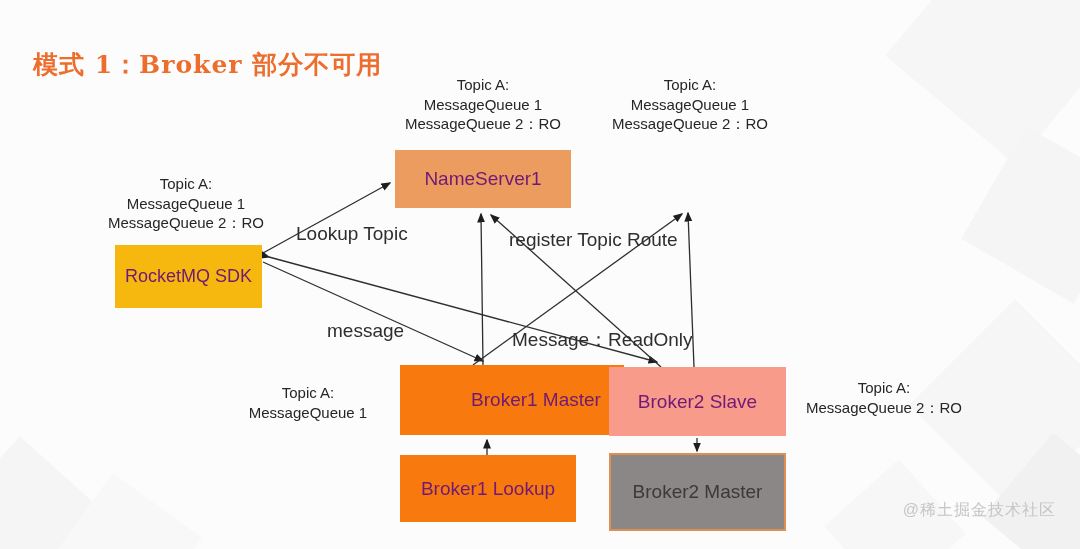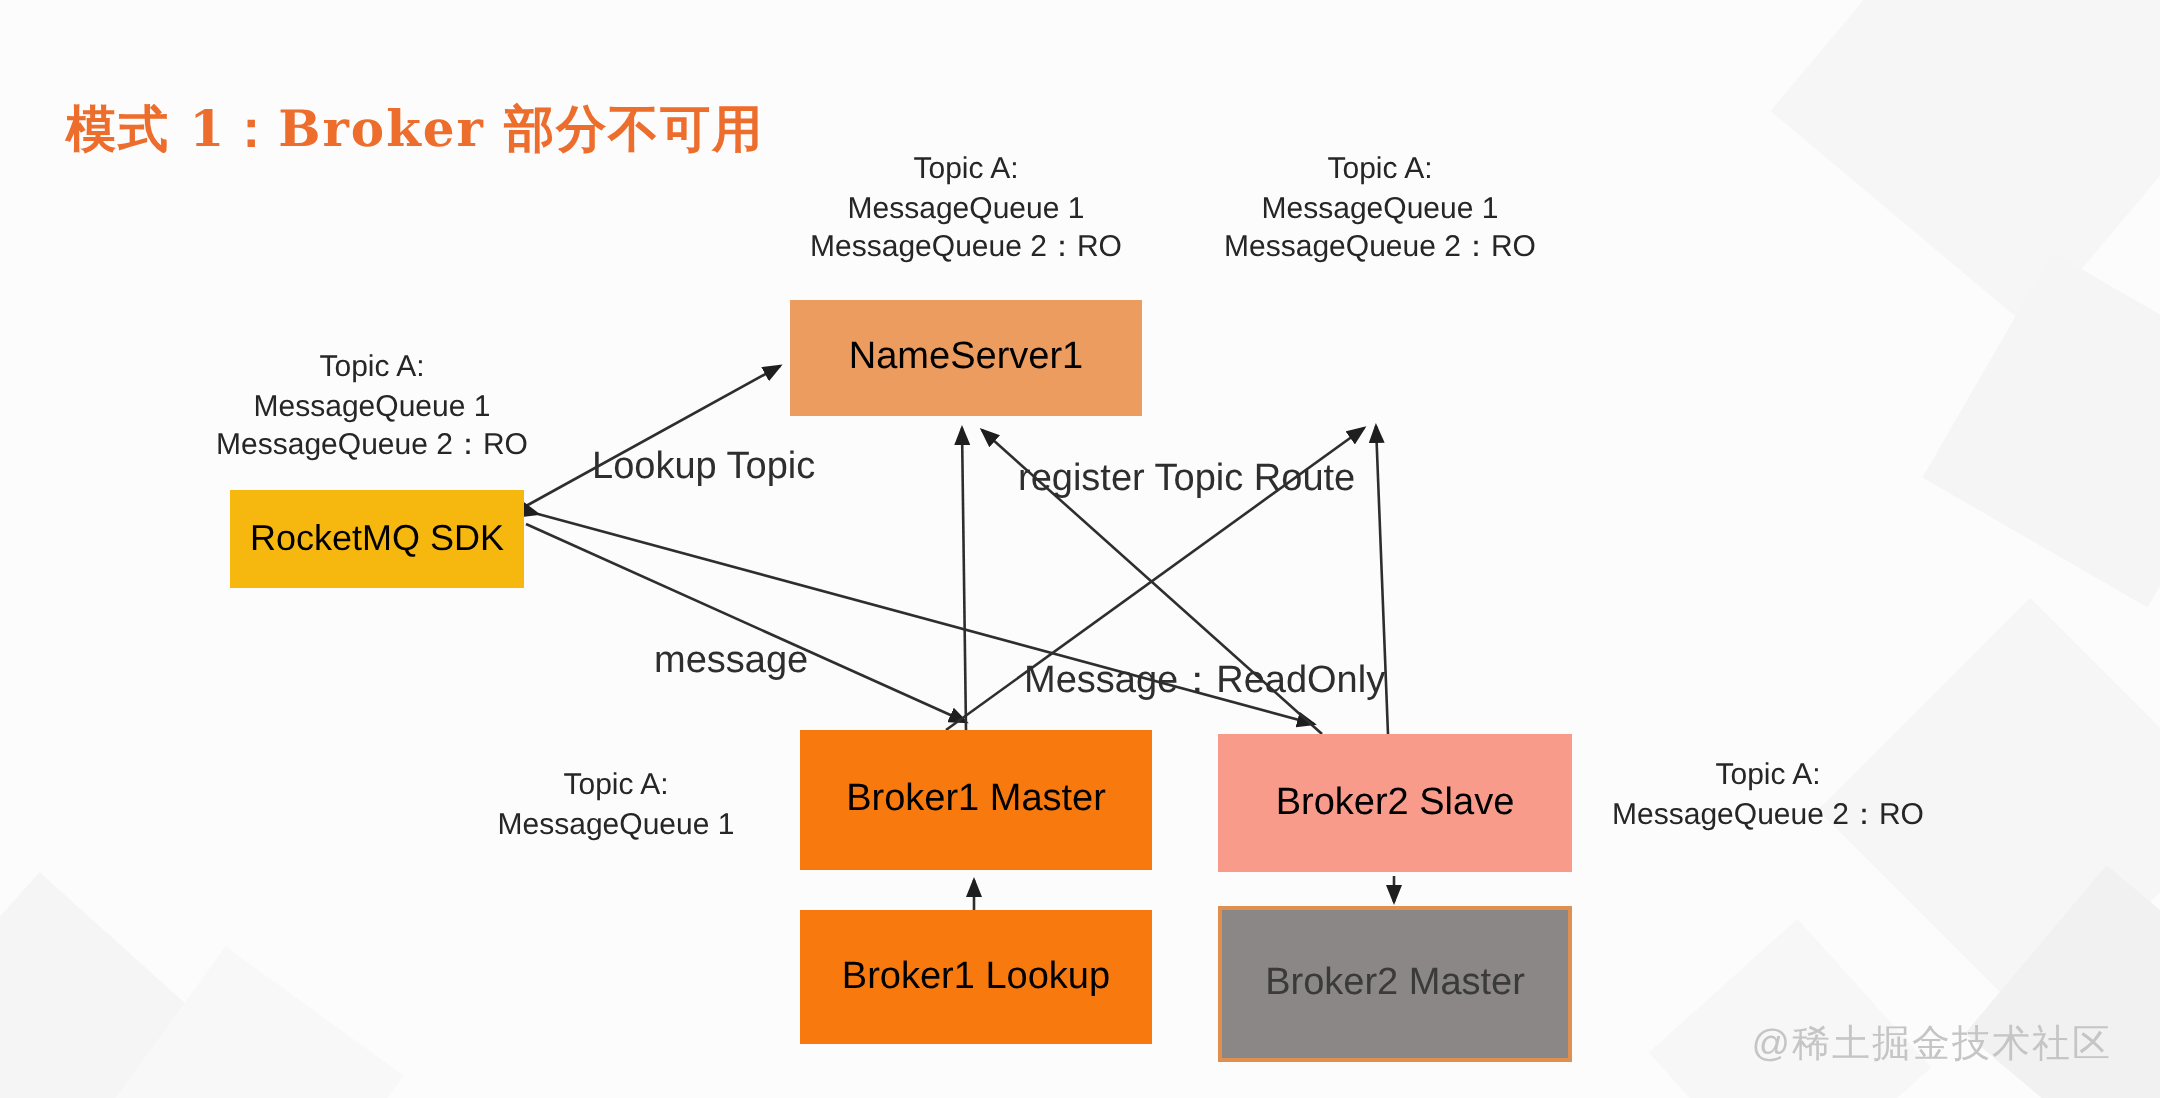--- a/index.html
+++ b/index.html
@@ -23,21 +23,21 @@
   .page-title{
     position:absolute;left:33px;top:48px;z-index:3;
     font-family:"DejaVu Serif", serif;
     font-weight:bold;font-size:25px;letter-spacing:1px;
     color:var(--title,#ed6d2d);
   }
 
   .node{
     position:absolute;z-index:2;
     display:flex;align-items:center;justify-content:center;
-    font-size:19px;color:#000000;text-align:center;
+    font-size:19px;color:#701a75;text-align:center;
   }
   .node.ns{background:var(--nameserver,#ec9c5e);}
   .node.sdk{background:var(--sdk,#f6b80f);font-size:18px;}
   .node.orange{background:var(--broker_orange,#f87a0e);}
   .node.salmon{background:var(--broker_salmon,#f89b8b);}
   .node.gray{background:var(--broker_gray,#8a8786);border:2px solid var(--gray_border,#df9050);color:#3a3a3a;}
 
   .topic-label{
     position:absolute;z-index:2;text-align:center;
     font-size:15px;line-height:19.5px;color:#262626;
@@ -45,22 +45,22 @@
   .topic-label span{display:block;}
 
   .edge-label{
     position:absolute;z-index:3;font-size:19px;color:#2e2e2e;white-space:nowrap;
   }
 
   svg.arrows{position:absolute;left:0;top:0;z-index:1;pointer-events:none;}
   svg.arrows line{stroke:var(--line,#2e2e2e);stroke-width:1.3;}
 
   .watermark{
-    position:absolute;right:24px;bottom:14px;z-index:3;
-    font-size:19px;color:var(--watermark,#c5c5c5);letter-spacing:1px;margin-left:32px;
+    position:absolute;right:24px;bottom:28px;z-index:3;
+    font-size:16px;color:var(--watermark,#c5c5c5);letter-spacing:1px;margin-left:32px;
   }
 </style>
 </head>
 <body>
 
 <div class="stage">
 
   <div class="deco d1"></div>
   <div class="deco d2"></div>
   <div class="deco d3"></div>
@@ -122,24 +122,24 @@
   </div>
 
   <div class="edge-label" style="left:296px;top:223px;">Lookup Topic</div>
   <div class="edge-label" style="left:509px;top:229px;">register Topic Route</div>
   <div class="edge-label" style="left:327px;top:320px;">message</div>
   <div class="edge-label" style="left:512px;top:327px;">Message：ReadOnly</div>
 
   <div class="node ns" style="left:395px;top:150px;width:176px;height:58px;">
     <span>NameServer1</span>
   </div>
-  <div class="node sdk" style="left:115px;top:245px;width:147px;height:49px;">
+  <div class="node sdk" style="left:115px;top:245px;width:147px;height:63px;">
     <span>RocketMQ SDK</span>
   </div>
-  <div class="node orange" style="left:400px;top:365px;width:176px;height:70px;">
+  <div class="node orange" style="left:400px;top:365px;width:176px;height:70px;padding-left:48px;">
     <span>Broker1 Master</span>
   </div>
   <div class="node salmon" style="left:609px;top:367px;width:177px;height:69px;">
     <span>Broker2 Slave</span>
   </div>
   <div class="node orange" style="left:400px;top:455px;width:176px;height:67px;">
     <span>Broker1 Lookup</span>
   </div>
   <div class="node gray" style="left:609px;top:453px;width:177px;height:78px;box-sizing:border-box;">
     <span>Broker2 Master</span>

